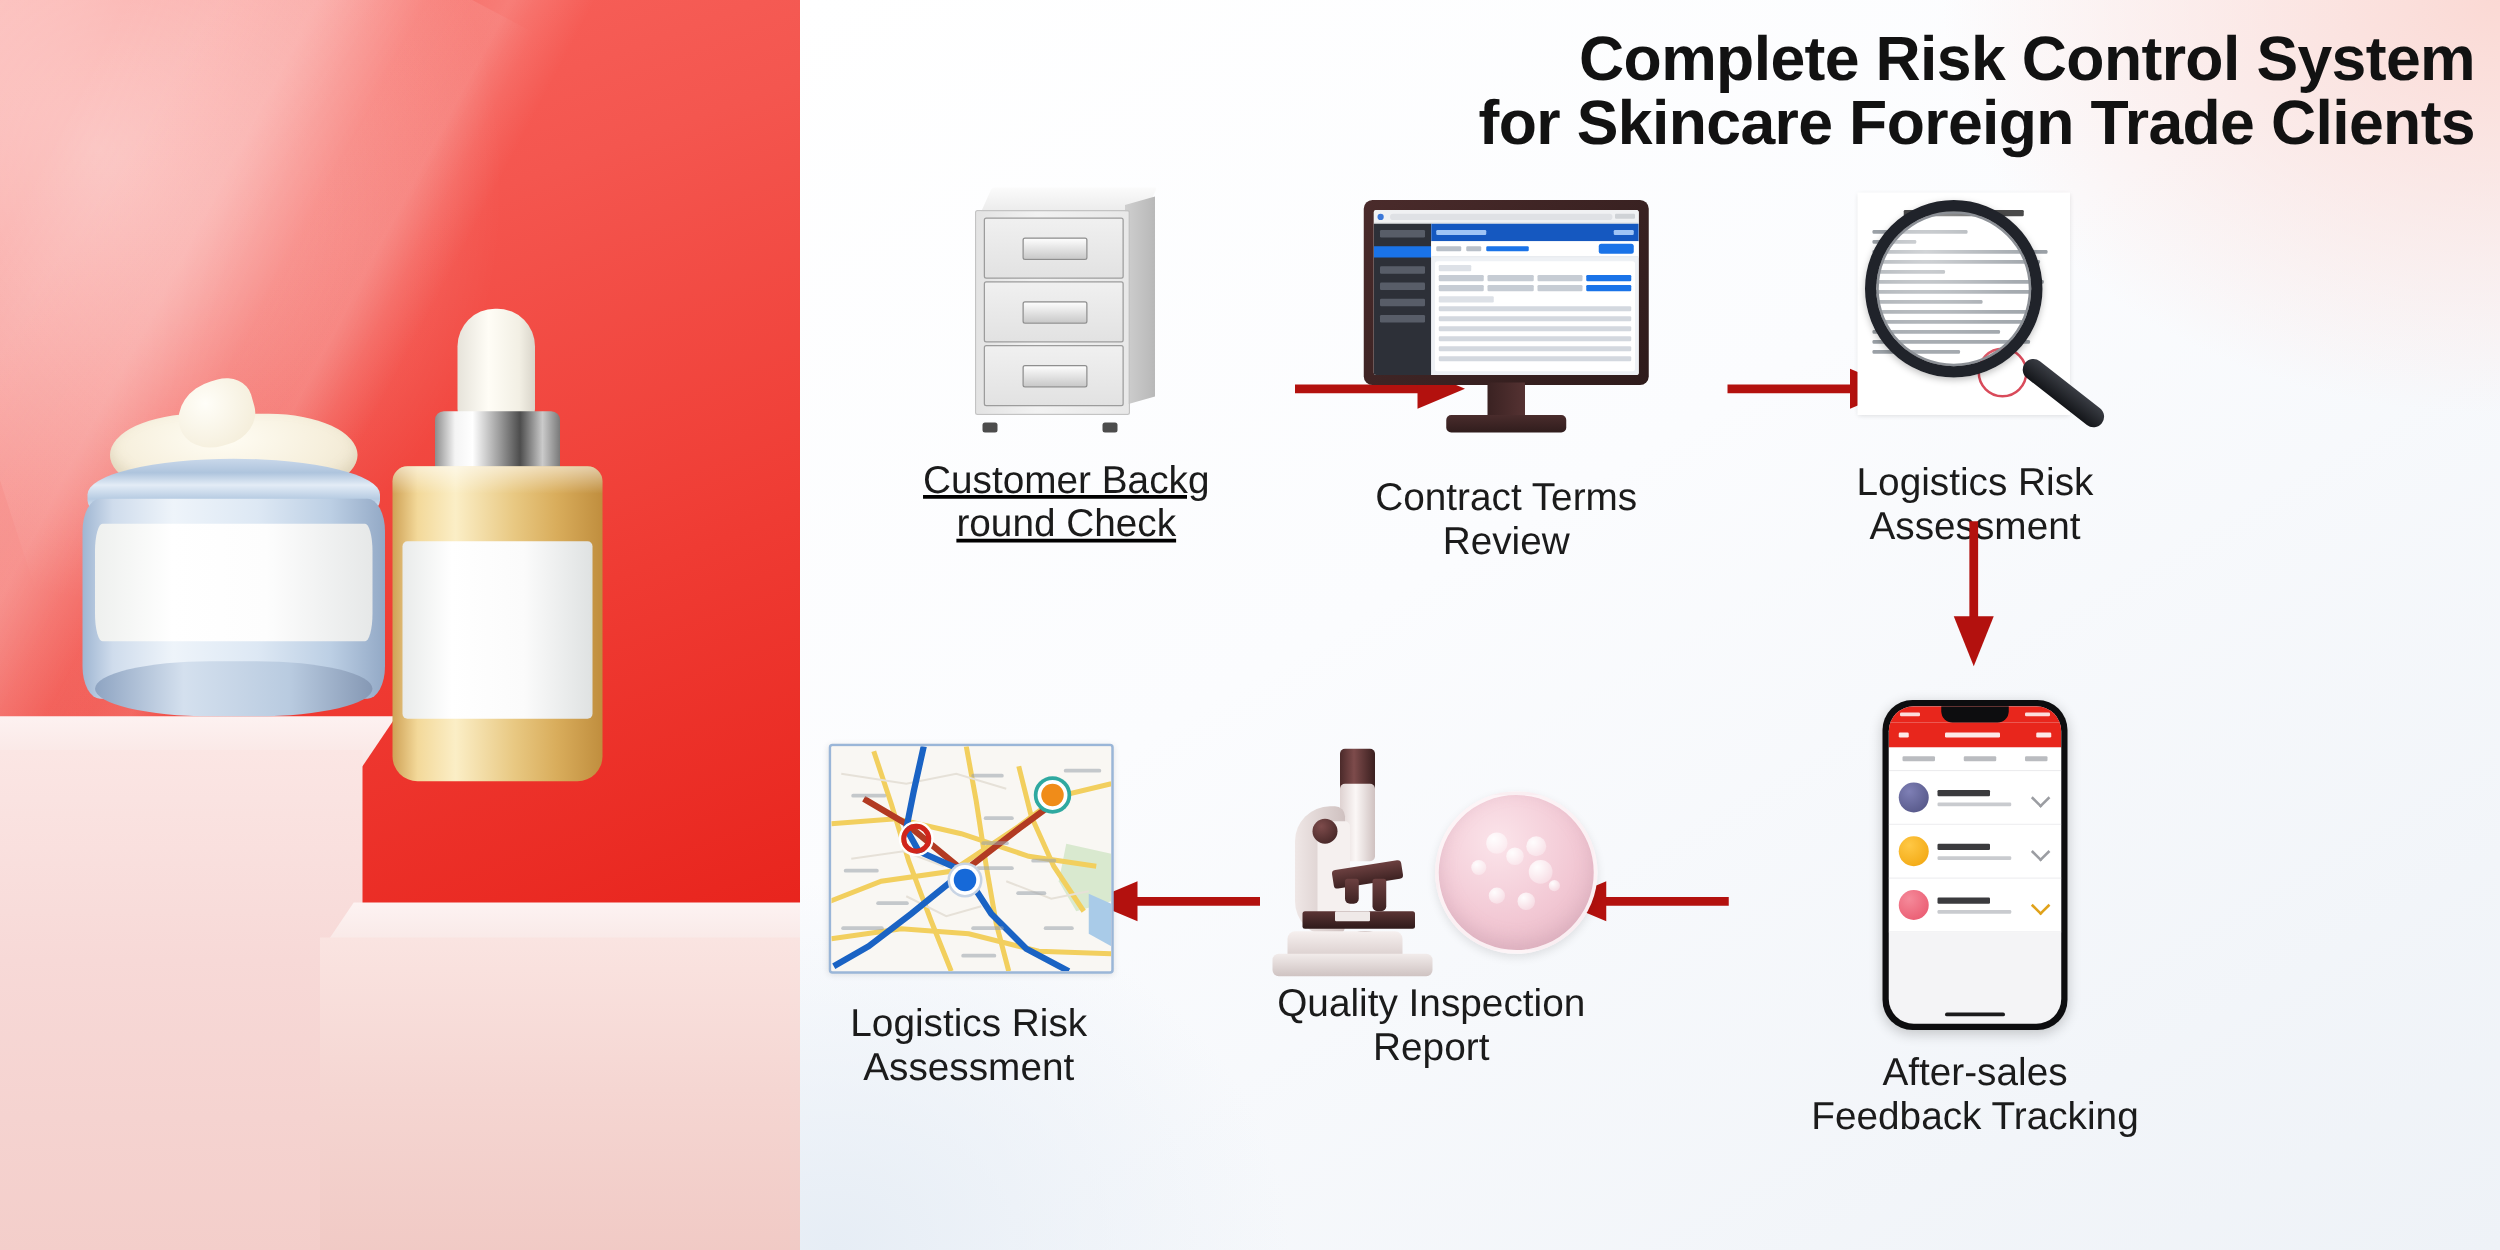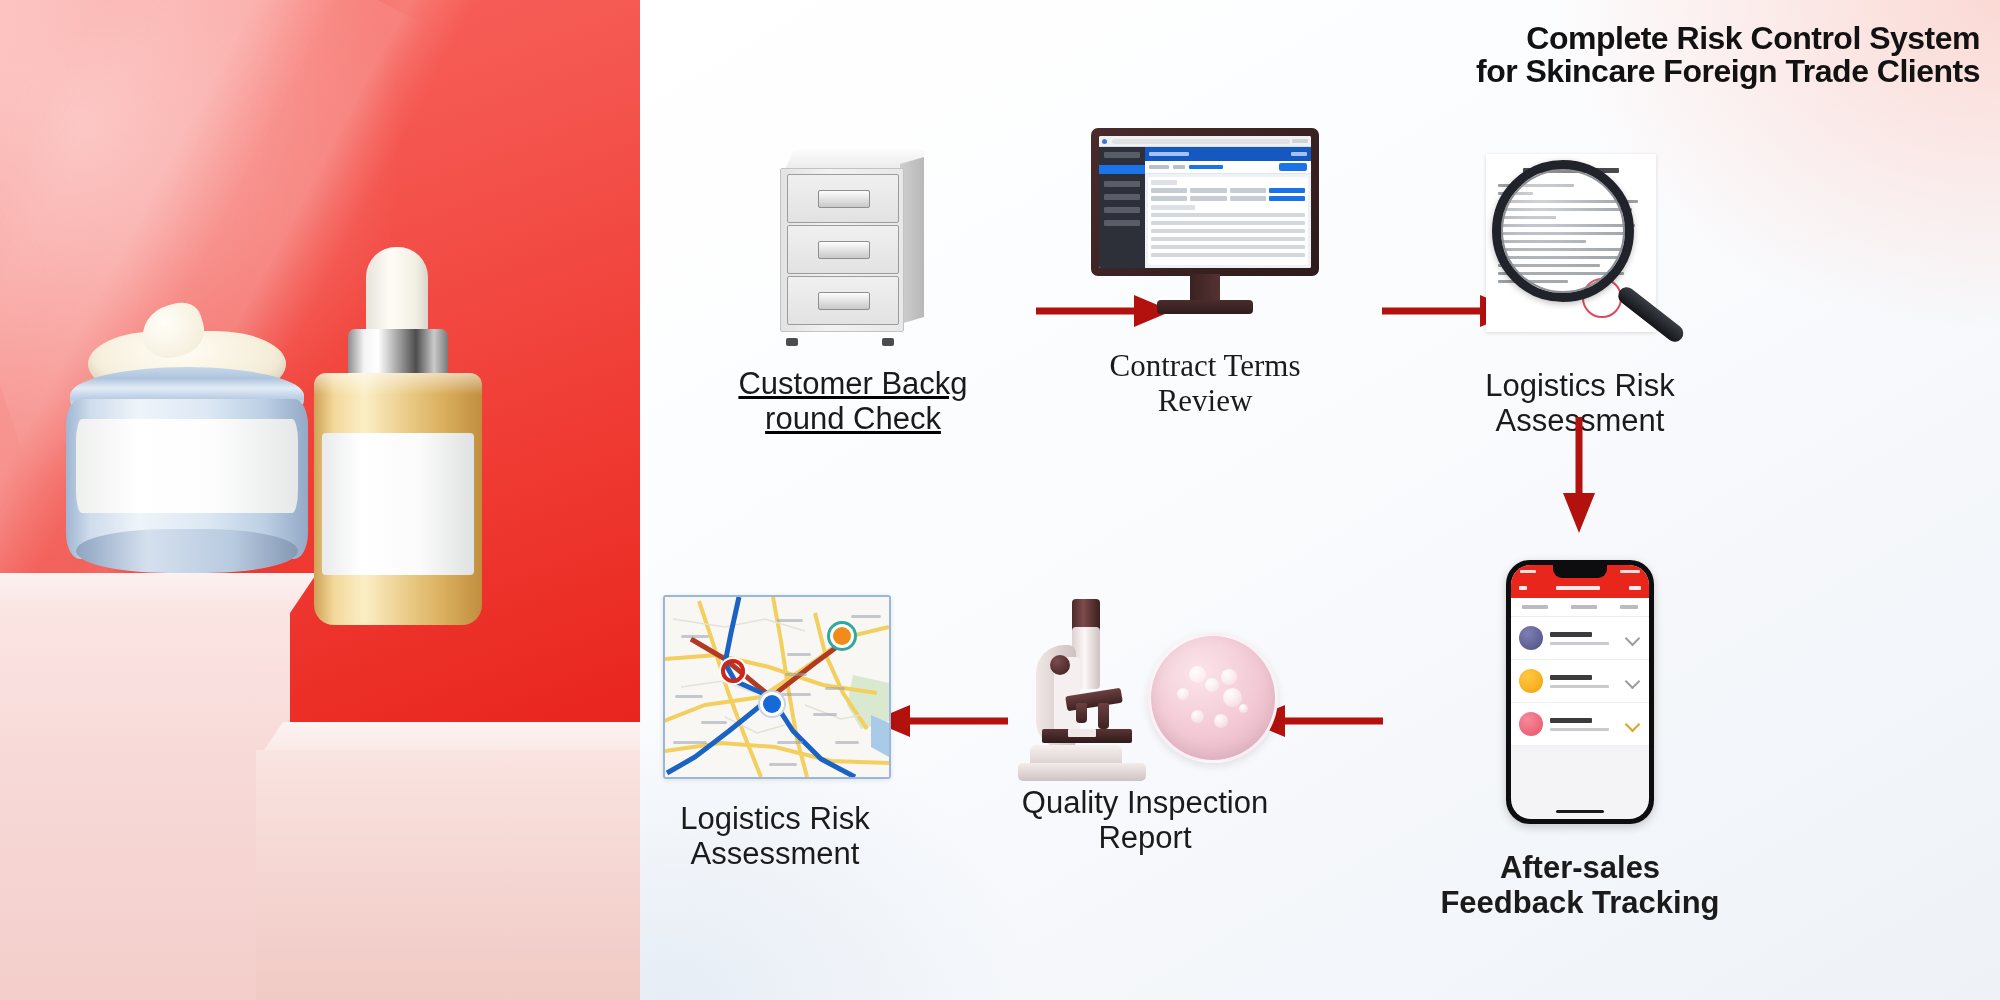--- a/index.html
+++ b/index.html
@@ -108,21 +108,21 @@
     position:relative;width:1360px;height:1000px;flex:0 0 1360px;overflow:hidden;
     background:
       radial-gradient(ellipse 620px 460px at 100% 0%, #fbd9d4 0%, rgba(251,217,212,0) 72%),
       radial-gradient(ellipse 520px 420px at 2% 100%, #e6edf5 0%, rgba(230,237,245,0) 70%),
       linear-gradient(150deg,#ffffff 0%,#fbfcfe 42%,#eef2f7 100%);
   }
 
   .title{
     position:absolute;left:250px;top:22px;width:1090px;
     text-align:right;color:#121212;
-    font-size:32px;line-height:1.02;font-weight:bold;
+    font-size:50px;line-height:1.02;font-weight:bold;
     letter-spacing:-0.5px;
     white-space:pre-line;
   }
 
   .node{position:absolute;text-align:center;}
   .node-label{
     font-size:31px;line-height:1.14;color:#1b1b1b;white-space:pre-line;
   }
   .node-art{position:relative;margin:0 auto;}
 
@@ -341,21 +341,21 @@
 round Check</div>
     </div>
 
     <div class="arrow" style="left:394px;top:290px;">
       <svg width="140" height="42" viewBox="0 0 140 42">
         <line x1="2" y1="21" x2="104" y2="21" stroke="#B3110E" stroke-width="7"></line>
         <polygon points="100,5 138,21 100,37" fill="#B3110E"></polygon>
       </svg>
     </div>
 
-    <div class="node" style="left:395px;top:128px;width:340px;font-family:Liberation Serif, serif;">
+    <div class="node" style="left:395px;top:160px;width:340px;">
       <div class="node-art" style="width:228px;height:200px;">
         <div class="mon">
           <div class="mon-bezel">
             <div class="mon-screen">
               <div class="mon-chrome">
                 <span class="mon-dot"></span>
                   <span class="mon-url"></span>
                   <span class="mon-wctl"></span>
               </div>
               <div class="mon-body">
@@ -498,21 +498,21 @@
                       <s></s>
                     </span>
                   <span class="ph-chev y"></span>
                 </div>
               </div>
               <div class="ph-home"></div>
             </div>
           </div>
         </div>
       </div>
-      <div class="node-label" style="margin-top:26px;font-weight:bold;">After-sales
+      <div class="node-label" style="margin-top:16px;">After-sales
 Feedback Tracking</div>
     </div>
 
     <div class="arrow" style="left:605px;top:700px;">
       <svg width="140" height="42" viewBox="0 0 140 42">
         <line x1="36" y1="21" x2="138" y2="21" stroke="#B3110E" stroke-width="7"></line>
         <polygon points="40,5 2,21 40,37" fill="#B3110E"></polygon>
       </svg>
     </div>
 

